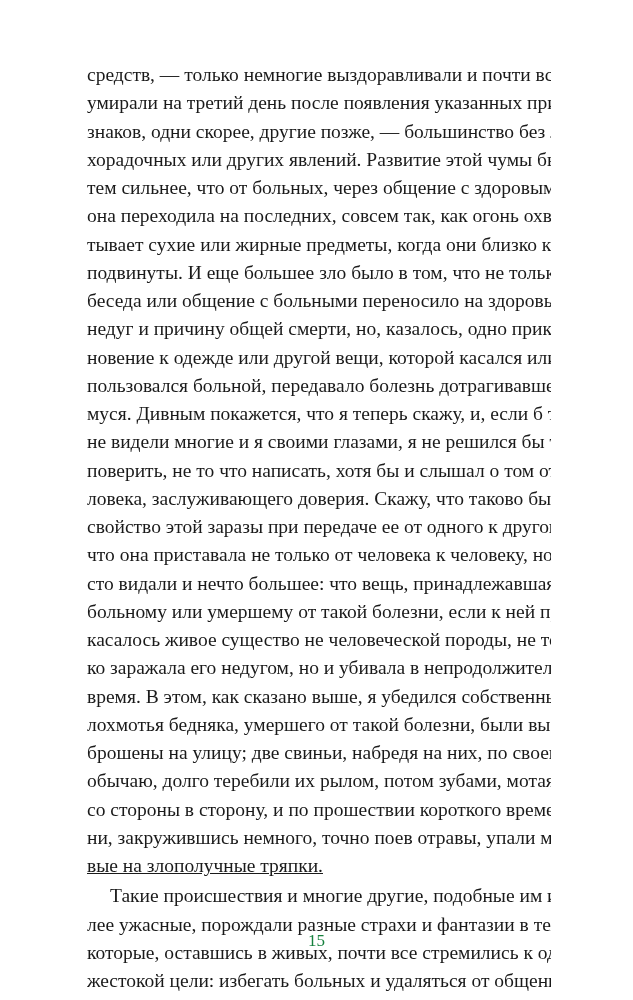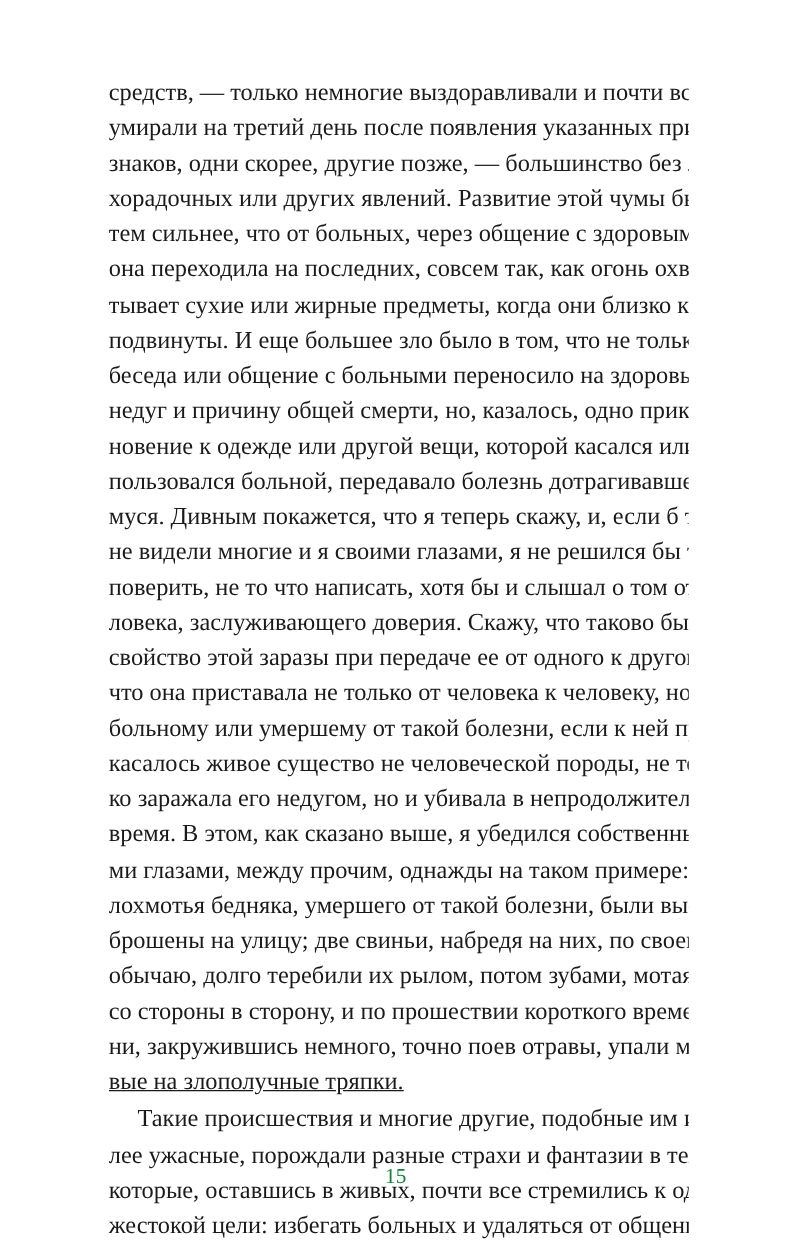--- a/index.html
+++ b/index.html
@@ -68,25 +68,25 @@
     <span class="line">беседа или общение с больными переносило на здоровых</span>
     <span class="line">недуг и причину общей смерти, но, казалось, одно прикос-</span>
     <span class="line">новение к одежде или другой вещи, которой касался или</span>
     <span class="line">пользовался больной, передавало болезнь дотрагивавше-</span>
     <span class="line">муся. Дивным покажется, что я теперь скажу, и, если б того</span>
     <span class="line">не видели многие и я своими глазами, я не решился бы тому</span>
     <span class="line">поверить, не то что написать, хотя бы и слышал о том от че-</span>
     <span class="line">ловека, заслуживающего доверия. Скажу, что таково было</span>
     <span class="line">свойство этой заразы при передаче ее от одного к другому,</span>
     <span class="line">что она приставала не только от человека к человеку, но ча-</span>
+    <span class="line">сто видали и нечто большее: что вещь, принадлежавшая</span>
     <span class="line">больному или умершему от такой болезни, если к ней при-</span>
     <span class="line">касалось живое существо не человеческой породы, не толь-</span>
     <span class="line">ко заражала его недугом, но и убивала в непродолжительное</span>
     <span class="line">время. В этом, как сказано выше, я убедился собственны-</span>
-    <span class="line">ми глазами, между прочим, однажды на таком примере:</span>
     <span class="line">лохмотья бедняка, умершего от такой болезни, были вы-</span>
     <span class="line">брошены на улицу; две свиньи, набредя на них, по своему</span>
     <span class="line">обычаю, долго теребили их рылом, потом зубами, мотая их</span>
     <span class="line">со стороны в сторону, и по прошествии короткого време-</span>
     <span class="line">ни, закружившись немного, точно поев отравы, упали мерт-</span>
     <span class="line last">вые на злополучные тряпки.</span>
   </div>
   <div class="paragraph">
     <span class="line indent">Такие происшествия и многие другие, подобные им и бо-</span>
     <span class="line">лее ужасные, порождали разные страхи и фантазии в тех,</span>

